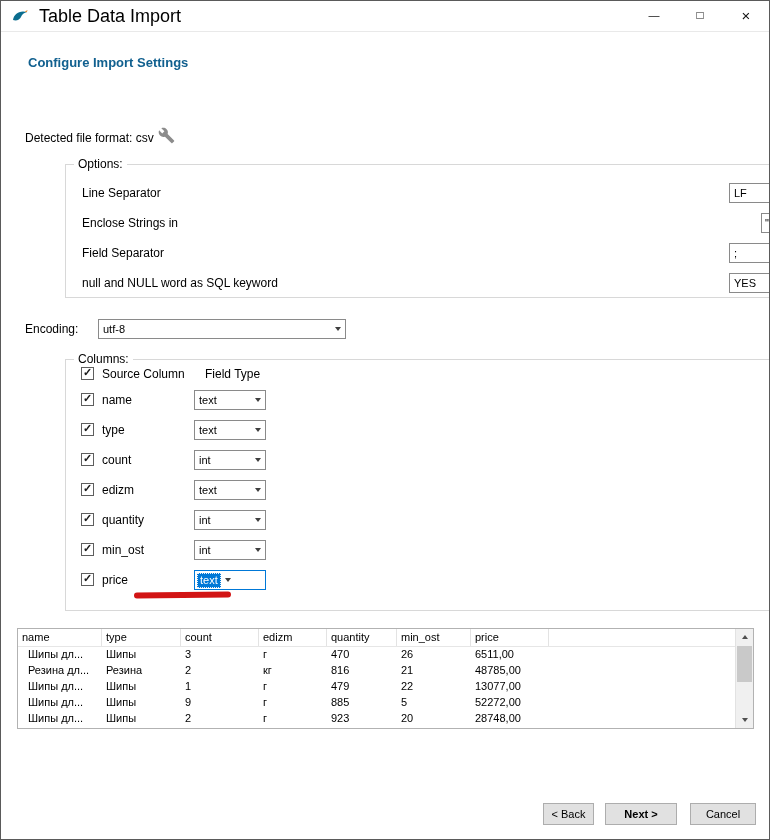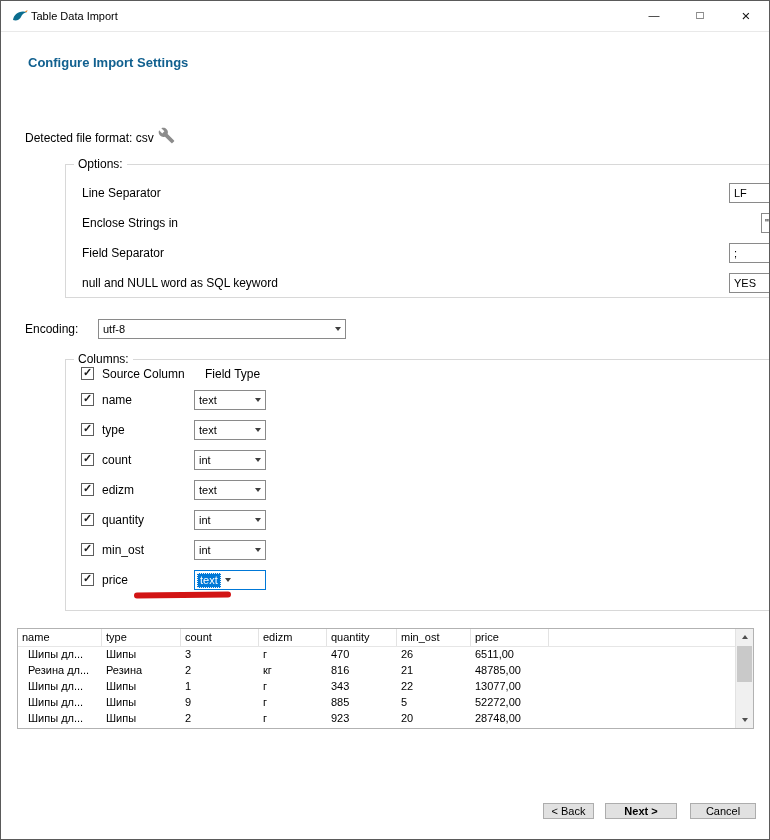--- a/index.html
+++ b/index.html
@@ -11,21 +11,21 @@
   body { background:#cfcfcf; font-family:"Liberation Sans", sans-serif; }
   #window {
     position:relative; width:770px; height:840px; box-sizing:border-box;
     background:#ffffff; border:1px solid #5a5a5a; overflow:hidden;
     font-size:12px; color:#000;
   }
 
   
   .titlebar { position:absolute; top:0; left:0; right:0; height:30px; background:#fff; border-bottom:1px solid #e9e9e9; }
   .app-icon { position:absolute; left:11px; top:7px; width:16px; height:16px; }
-  .title-text { position:absolute; left:30px; top:0; line-height:30px; font-size:11px; }
+  .title-text { position:absolute; left:38px; top:0; line-height:30px; font-size:18px; }
   .win-btn { position:absolute; top:0; width:46px; height:29px; text-align:center; line-height:29px; font-size:13px; color:#111; cursor:default; }
   .win-btn.min   { right:92px; font-size:11px; }
   .win-btn.max   { right:46px; font-size:12px; }
   .win-btn.close { right:0;   font-size:15px; }
 
   
   .page-heading { position:absolute; left:27px; top:54px; font-size:13px; font-weight:bold; color:var(--heading); }
   .detected { position:absolute; left:24px; top:130px; font-size:12px; }
   .wrench { position:absolute; left:157px; top:126px; width:17px; height:17px; }
 
@@ -68,21 +68,21 @@
   
   .vscroll { position:absolute; top:0; right:0; bottom:0; width:17px; background:#f0f0f0; border-left:1px solid #e2e2e2; }
   .sb-btn { position:absolute; left:0; width:17px; height:16px; display:flex; align-items:center; justify-content:center; }
   .sb-btn.up { top:0; } .sb-btn.down { bottom:0; }
   .sb-btn i { display:block; width:0; height:0; border-left:3.5px solid transparent; border-right:3.5px solid transparent; }
   .sb-btn.up i { border-bottom:4px solid #4f4f4f; }
   .sb-btn.down i { border-top:4px solid #4f4f4f; }
   .sb-thumb { position:absolute; left:1px; top:17px; width:15px; height:36px; background:#c9c9c9; }
 
   
-  .btn { position:absolute; top:802px; height:16px; box-sizing:border-box; background:#e1e1e1; border:1px solid #adadad; font-family:inherit; font-size:11px; text-align:center; cursor:default; }
+  .btn { position:absolute; top:802px; height:22px; box-sizing:border-box; background:#e1e1e1; border:1px solid #adadad; font-family:inherit; font-size:11px; text-align:center; cursor:default; }
   .btn.back   { left:542px; width:51px; }
   .btn.next   { left:604px; width:72px;font-weight:bold; }
   .btn.cancel { left:689px; width:66px; }
 </style>
 </head>
 <body>
 
 <div id="window">
 
   <div class="titlebar">
@@ -259,21 +259,21 @@
       <div class="p-cell cw3">кг</div>
       <div class="p-cell cw4">816</div>
       <div class="p-cell cw5">21</div>
       <div class="p-cell cw6">48785,00</div>
     </div>
     <div class="prow">
       <div class="p-cell first cw0">Шипы дл...</div>
       <div class="p-cell cw1">Шипы</div>
       <div class="p-cell cw2">1</div>
       <div class="p-cell cw3">г</div>
-      <div class="p-cell cw4">343</div>
+      <div class="p-cell cw4">479</div>
       <div class="p-cell cw5">22</div>
       <div class="p-cell cw6">13077,00</div>
     </div>
     <div class="prow">
       <div class="p-cell first cw0">Шипы дл...</div>
       <div class="p-cell cw1">Шипы</div>
       <div class="p-cell cw2">9</div>
       <div class="p-cell cw3">г</div>
       <div class="p-cell cw4">885</div>
       <div class="p-cell cw5">5</div>

